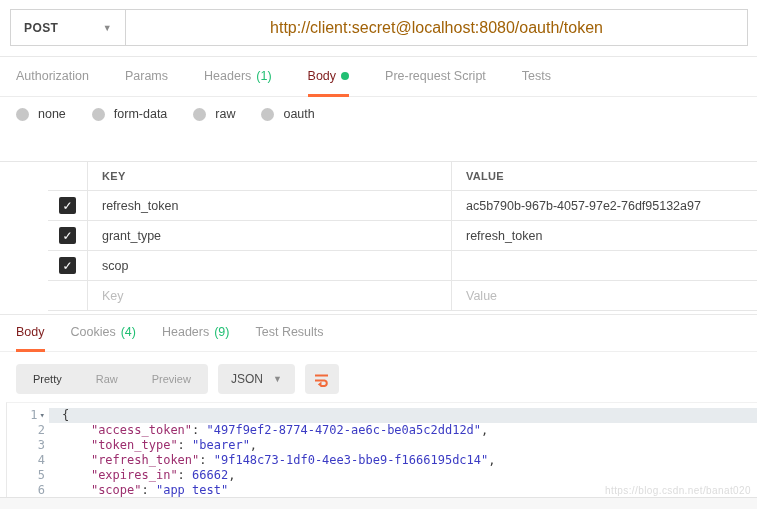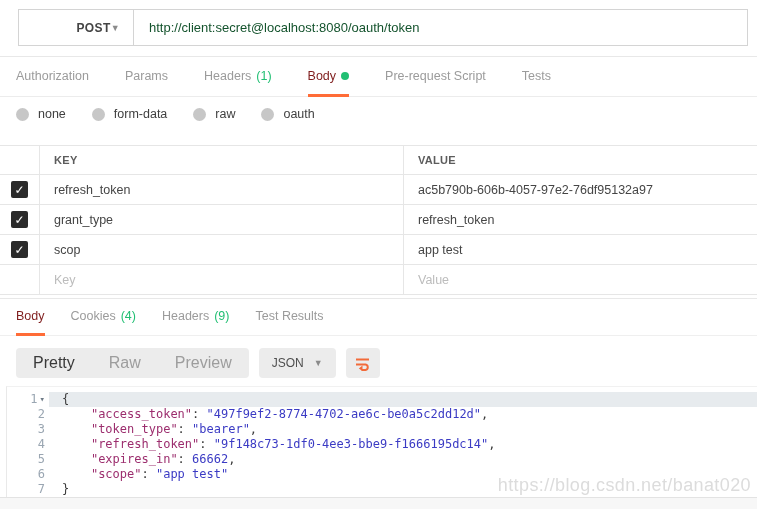--- a/index.html
+++ b/index.html
@@ -7,26 +7,26 @@
   body {
     font-family: "Liberation Sans", sans-serif;
     background:#ffffff; color:#333; position:relative; overflow:hidden;
   }
   .divider { height:1px; background:#e8e8e8; }
 
   
   .topbar { display:flex; padding:9px 9px 0 10px; height:46px; }
   .method-select {
     width:116px; border:1px solid #d4d4d4; background:#fff; cursor:pointer;
-    display:flex; align-items:center; justify-content:flex-end;
-    padding:0 13px; font-size:12px; font-weight:bold; color:#444; letter-spacing:.4px;margin-left:8px;
+    display:flex; align-items:center; justify-content:space-between;
+    padding:0 13px; font-size:12px; font-weight:bold; color:#444; letter-spacing:.4px;
   }
   .url-input {
     flex:1; border:1px solid #d4d4d4; border-left:none; background:#fff;
-    display:flex; align-items:center; padding:0 15px; font-size:13px; color:#14532d;
+    display:flex; align-items:center; padding:0 15px; font-size:16px; color:#a16207;justify-content:center;
   }
   .chev { font-size:9px; color:#8b8b8b; }
   .topgap { height:10px; }
 
   
   .req-tabs {
     display:flex; align-items:stretch; height:40px; padding:0 16px; gap:36px;
     border-bottom:1px solid #ececec; font-size:12.5px; color:#9b9b9b;
   }
   .tab { display:flex; align-items:center; gap:5px; border-bottom:3px solid transparent; margin-bottom:-1px; cursor:pointer; }
@@ -34,42 +34,42 @@
   .tab .count { color:var(--green); }
   .dot { width:8px; height:8px; border-radius:50%; background:var(--green); display:inline-block; }
 
   
   .modes-row { display:flex; align-items:center; gap:26px; padding:10px 16px 12px 16px; font-size:12.5px; color:#404040; }
   .mode { display:flex; align-items:center; gap:9px; cursor:pointer; }
   .radio { width:13px; height:13px; border-radius:50%; background:#c7c7c7; flex:0 0 auto; }
   .radio.sel { background:radial-gradient(circle at 50% 50%, var(--orange) 0 3.6px, #dedede 3.6px); }
 
   
-  .kv-table { margin-top:12px; border-top:1px solid #e6e6e6; font-size:12.5px; color:#454545; }
+  .kv-table { margin-top:28px; border-top:1px solid #e6e6e6; font-size:12.5px; color:#454545;padding-left:48px; }
   .kv-row { display:flex; height:30px; border-bottom:1px solid #e6e6e6; align-items:stretch; }
   .kv-row.head { height:29px; font-size:11px; font-weight:bold; color:#5c5c5c; letter-spacing:.3px; }
   .c-check { width:40px; border-right:1px solid #e6e6e6; display:flex; align-items:center; justify-content:center; }
   .c-key   { width:364px; border-right:1px solid #e6e6e6; display:flex; align-items:center; padding:0 14px; }
   .c-val   { flex:1; display:flex; align-items:center; padding:0 14px; }
   .kv-row.ghost .c-key, .kv-row.ghost .c-val { color:#bcbcbc; }
   .checkbox { width:17px; height:17px; background:#2b2b2b; border-radius:2px; color:#fff;
               display:flex; align-items:center; justify-content:center; font-size:12px; cursor:pointer; }
   .checkbox::after { content:"✓"; }
   .sect-gap { height:3px; }
 
   
   .resp-tabs {
     display:flex; align-items:stretch; height:37px; padding:0 16px; gap:26px;
     border-bottom:1px solid #efefef; font-size:12.5px; color:#9b9b9b; margin-top:0;
   }
   .resp-tabs .tab.active { border-bottom-width:3px; }
 
   
   .resp-toolbar { display:flex; gap:10px; padding:12px 16px 8px 16px; }
-  .seg { display:flex; background:#ececec; border-radius:4px; height:30px; align-items:center; font-size:16px; color:#9d9d9d; }
+  .seg { display:flex; background:#ececec; border-radius:4px; height:30px; align-items:center; font-size:11px; color:#9d9d9d; }
   .seg-item { padding:0 17px; cursor:pointer; line-height:30px; }
   .seg-item.active { color:#3a3a3a; }
   .lang-btn { background:#ececec; border-radius:4px; height:30px; display:flex; align-items:center; padding:0 13px; gap:10px; font-size:12px; color:#4f4f4f; cursor:pointer; }
   .wrap-btn { background:#ececec; border-radius:4px; width:34px; height:30px; display:flex; align-items:center; justify-content:center; cursor:pointer; }
 
   
   .editor {
     margin-left:6px; border-left:1px solid #e9e9e9; border-top:1px solid #f1f1f1;
     padding-top:5px; font-family:"DejaVu Sans Mono", monospace; font-size:12px;
     min-height:110px;
@@ -80,21 +80,21 @@
   .fold { color:#6e7b87; font-size:9px; }
   .code-text { flex:1; white-space:pre; padding-left:13px; color:#333; }
   .code-line.active .code-text { background:#e7ebee; }
   .tok-key { color:var(--jsonKey); }
   .tok-str { color:var(--jsonStr); }
   .tok-num { color:var(--jsonNum); }
   .tok-plain { color:#3a3a3a; }
 
   
   .footer-strip { position:absolute; left:0; right:0; bottom:0; height:12px; background:#f7f7f7; border-top:1px solid #e3e3e3; }
-  .watermark { position:absolute; right:6px; bottom:13px; font-size:18px; color:#dcdcdc; letter-spacing:.4px;margin-left:19px; }
+  .watermark { position:absolute; right:6px; bottom:13px; font-size:10px; color:#dcdcdc; letter-spacing:.4px;margin-left:19px; }
 </style>
 </head>
 <body>
 
 <div class="topbar">
   <div class="method-select">
     <span>POST</span>
     <span class="chev">▼</span>
   </div>
   <div class="url-input">
@@ -151,35 +151,34 @@
     <div class="c-check"></div>
     <div class="c-key">KEY</div>
     <div class="c-val">VALUE</div>
   </div>
 
   <div class="kv-row">
     <div class="c-check">
         <span class="checkbox"></span>
       </div>
     <div class="c-key">refresh_token</div>
-    <div class="c-val">ac5b790b-606b-4057-97e2-76df95132a97</div>
+    <div class="c-val">ac5b790b-967b-4057-97e2-76df95132a97</div>
   </div>
   <div class="kv-row">
     <div class="c-check">
         <span class="checkbox"></span>
       </div>
     <div class="c-key">grant_type</div>
     <div class="c-val">refresh_token</div>
   </div>
   <div class="kv-row">
     <div class="c-check">
         <span class="checkbox"></span>
       </div>
     <div class="c-key">scop</div>
-    <div class="c-val">app test</div>
   </div>
   <div class="kv-row ghost">
     <div class="c-check"></div>
     <div class="c-key">Key</div>
     <div class="c-val">Value</div>
   </div>
 </div>
 
 <div class="sect-gap"></div>
 <div class="divider"></div>

